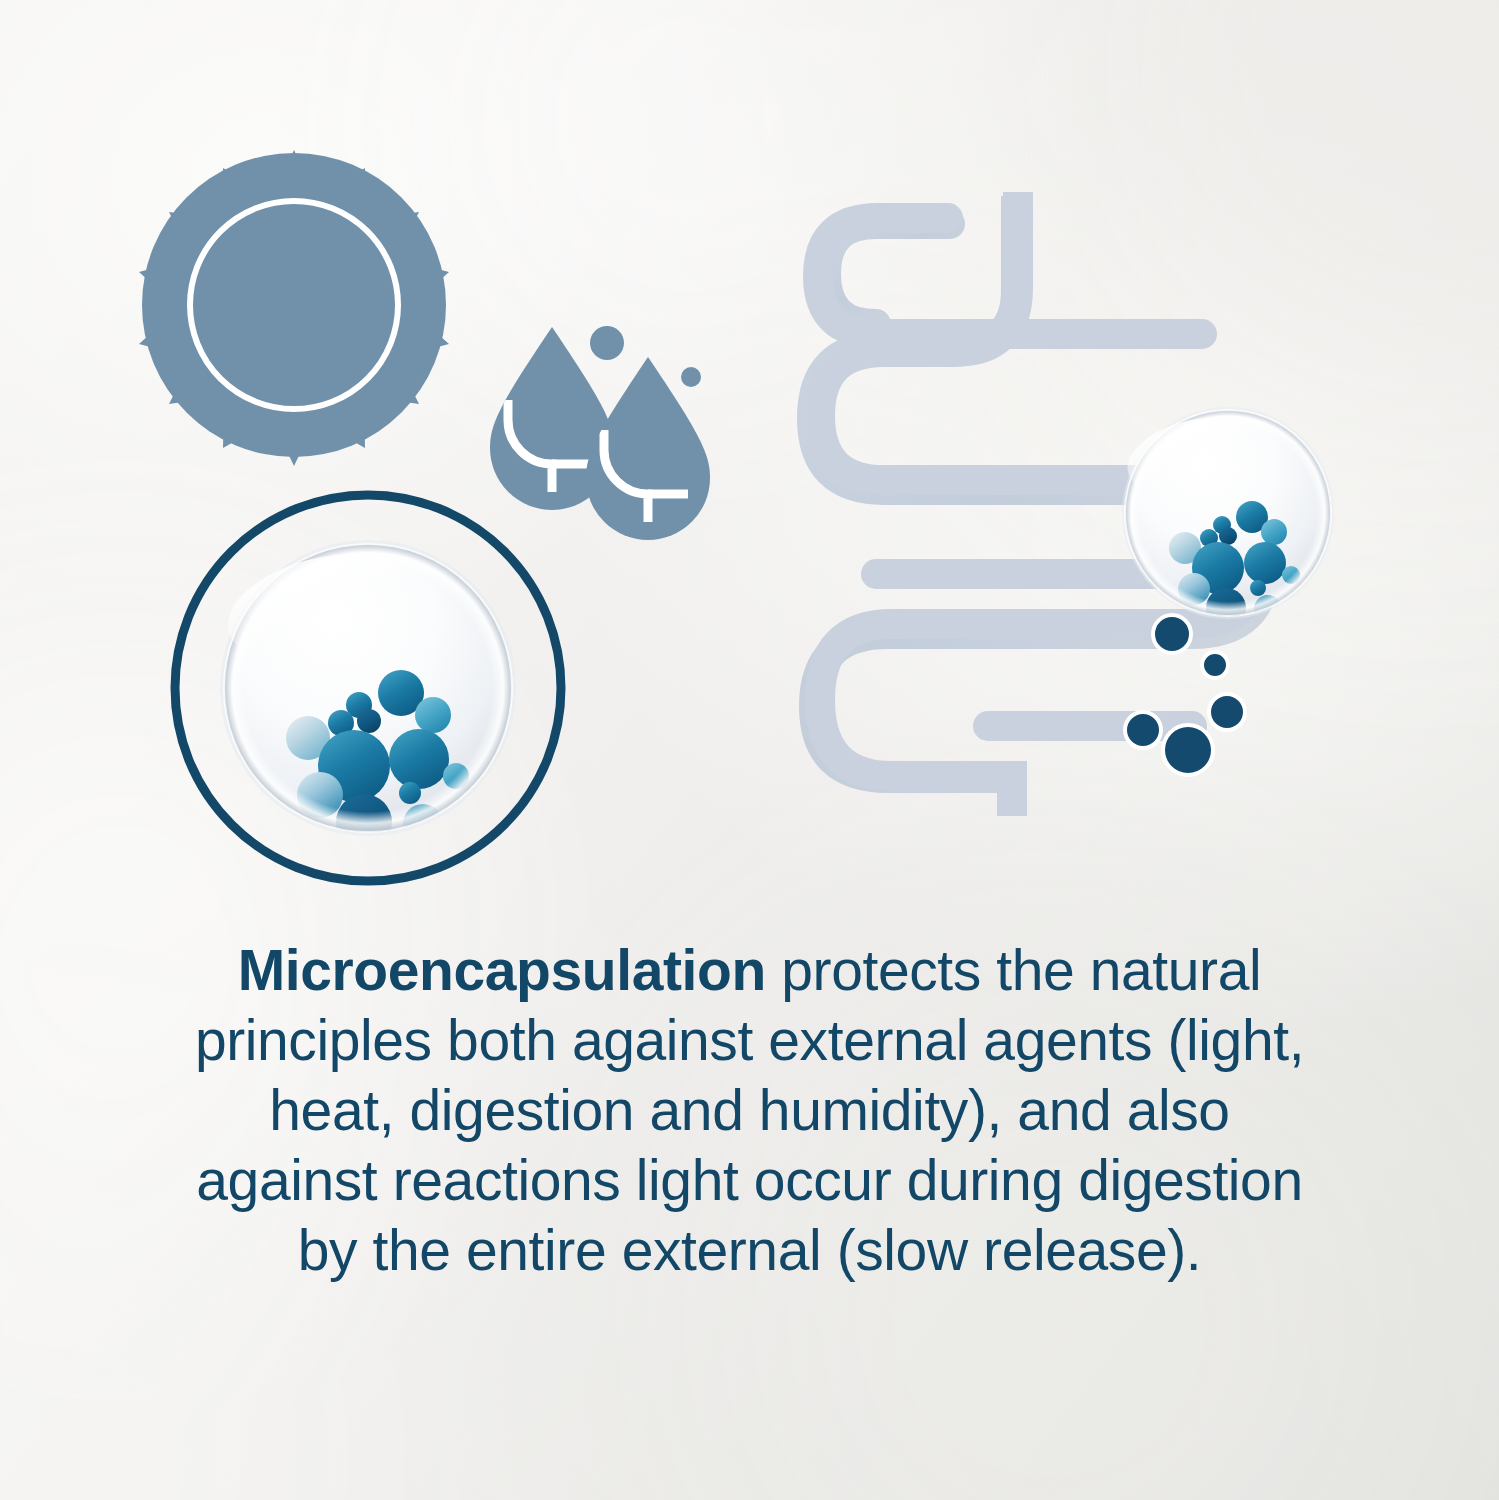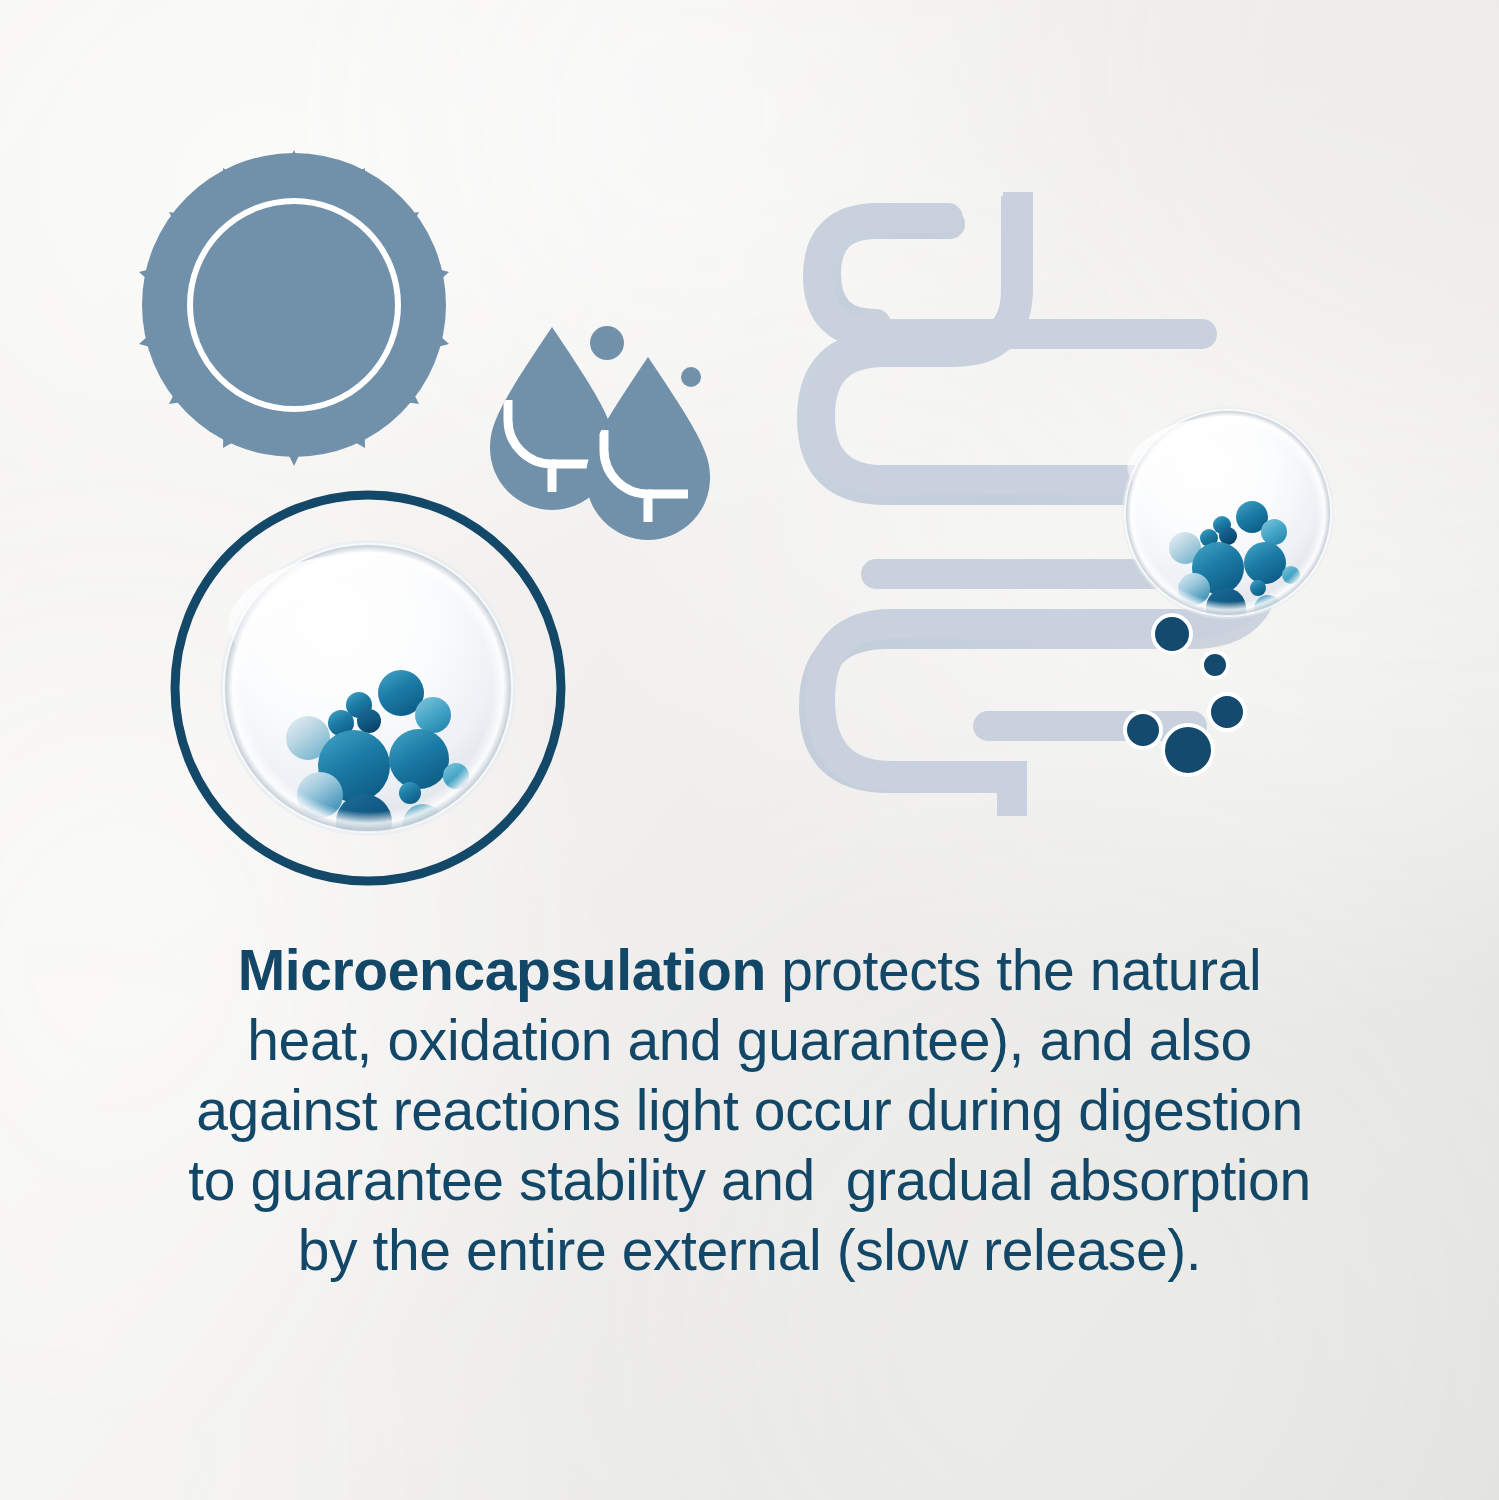--- a/index.html
+++ b/index.html
@@ -245,18 +245,18 @@
       <circle cx="1172" cy="634" r="19" fill="#134a6e" stroke="#ffffff" stroke-width="4"></circle>
       <circle cx="1215" cy="665" r="13" fill="#134a6e" stroke="#ffffff" stroke-width="4"></circle>
       <circle cx="1227" cy="712" r="18" fill="#134a6e" stroke="#ffffff" stroke-width="4"></circle>
       <circle cx="1143" cy="730" r="18" fill="#134a6e" stroke="#ffffff" stroke-width="4"></circle>
       <circle cx="1188" cy="750" r="25" fill="#134a6e" stroke="#ffffff" stroke-width="4"></circle>
     </g>
   </svg>
 
   <div id="caption">
     <span class="ln"><b>Microencapsulation</b><span> protects the natural</span></span>
-    <span class="ln">heat, oxidation and guarantee), and also</span>
+    <span class="ln">principles both against external agents (light,</span>
+    <span class="ln">heat, digestion and humidity), and also</span>
     <span class="ln">against reactions light occur during digestion</span>
-    <span class="ln">to guarantee stability and  gradual absorption</span>
     <span class="ln">by the entire external (slow release).</span>
   </div>
 </div>
 
 </body></html>

